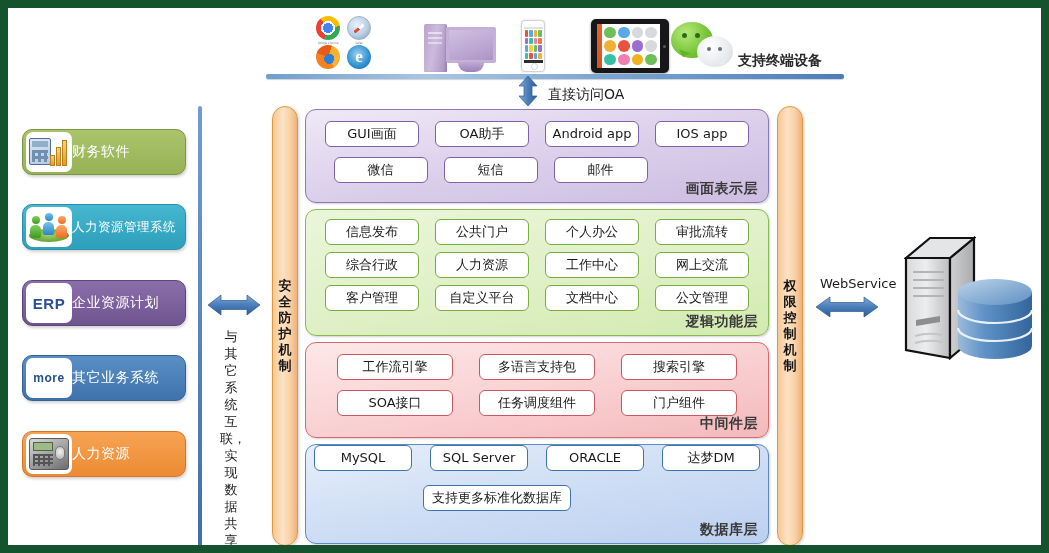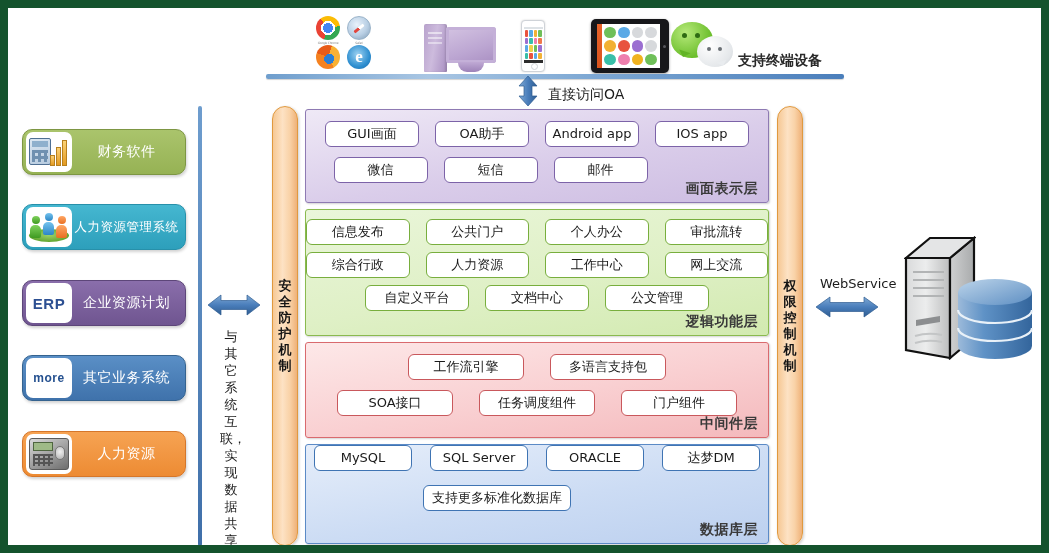--- a/index.html
+++ b/index.html
@@ -264,21 +264,20 @@
     background: #fff;
     border-radius: 7px;
     display: flex;
     align-items: center;
     justify-content: center;
     flex: none;
     overflow: hidden;
   }
   .sys-label {
     flex: 1;
-    text-align: center;
     color: #ffffff;
     font-size: 14px;
     padding-right: 4px;
     letter-spacing: .5px;
     white-space: nowrap;
   }
   .sys-label.small { font-size: 12.5px; }
   .badge-text {
     font: bold 15px "Liberation Sans", sans-serif;
     color: #2c4f92;
@@ -413,21 +412,21 @@
     word-break: break-all;
   }
   #pillar-security { left: 264px; }
   #pillar-permission { left: 769px; }
 
   
   .layer {
     position: absolute;
     left: 297px;
     width: 464px;
-    border-radius: 3px;
+    border-radius: 11px;
     box-sizing: border-box;
     box-shadow: 1px 1px 2px rgba(0,0,0,.18);
   }
   .layer-title {
     position: absolute;
     right: 10px;
     bottom: 4px;
     font-size: 14px;
     font-weight: bold;
     color: #3a3a3a;
@@ -461,21 +460,21 @@
   #layer-presentation .chip { border: 1.3px solid #7c63a8; width: 94px; }
 
   
   #layer-logic {
     top: 201px;
     height: 127px;
     background: linear-gradient(170deg, #eaf6da 0%, #dff0c6 55%, #d2eab0 100%);
     border: 1px solid #8aba4f;
     padding-top: 9px;
   }
-  #layer-logic .chip { border: 1.3px solid #78ae3d; width: 104px; }
+  #layer-logic .chip { border: 1.3px solid #78ae3d; width: 94px; }
 
   
   #layer-middleware {
     top: 334px;
     height: 96px;
     background: linear-gradient(170deg, #fde8e8 0%, #f9cfd1 55%, #f4b9bc 100%);
     border: 1px solid #d96a6e;
     padding-top: 11px;
   }
   #layer-middleware .chip { border: 1.3px solid #c9585c; width: 116px; }
@@ -722,31 +721,33 @@
       <span class="chip">个人办公</span>
       <span class="chip">审批流转</span>
     </div>
     <div class="chip-row" style="margin-bottom:7px;">
       <span class="chip">综合行政</span>
       <span class="chip">人力资源</span>
       <span class="chip">工作中心</span>
       <span class="chip">网上交流</span>
     </div>
     <div class="chip-row">
+      <span class="chip">客户管理</span>
       <span class="chip">自定义平台</span>
       <span class="chip">文档中心</span>
       <span class="chip">公文管理</span>
     </div>
     <span class="layer-title">逻辑功能层</span>
   </div>
 
   <div class="layer" id="layer-middleware">
     <div class="chip-row" style="gap:26px; margin-bottom:10px;">
       <span class="chip">工作流引擎</span>
       <span class="chip">多语言支持包</span>
+      <span class="chip">搜索引擎</span>
     </div>
     <div class="chip-row" style="gap:26px;">
       <span class="chip">SOA接口</span>
       <span class="chip">任务调度组件</span>
       <span class="chip">门户组件</span>
     </div>
     <span class="layer-title">中间件层</span>
   </div>
 
   <div class="layer" id="layer-database">

